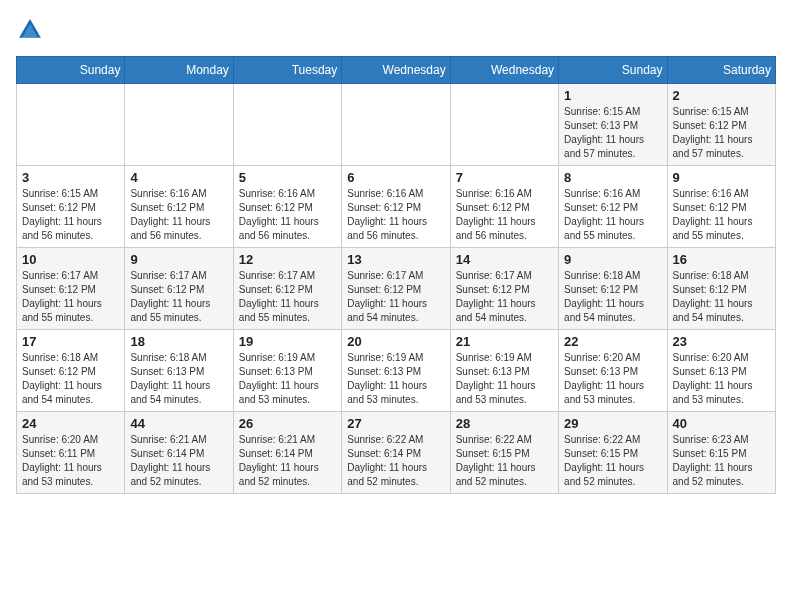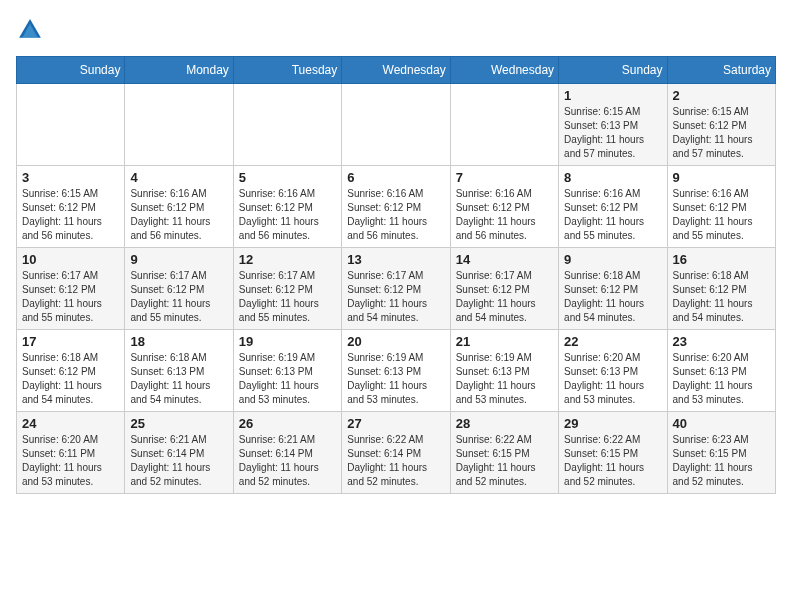--- a/index.html
+++ b/index.html
@@ -267,21 +267,21 @@
         </td>
       </tr>
       <tr>
         <td>
           <span class="day-num">24</span>
           <div class="day-info">Sunrise: 6:20 AM
 Sunset: 6:11 PM
 Daylight: 11 hours and 53 minutes.</div>
         </td>
         <td>
-          <span class="day-num">25</span>
+          <span class="day-num">44</span>
           <div class="day-info">Sunrise: 6:21 AM
 Sunset: 6:14 PM
 Daylight: 11 hours and 52 minutes.</div>
         </td>
         <td>
           <span class="day-num">26</span>
           <div class="day-info">Sunrise: 6:21 AM
 Sunset: 6:14 PM
 Daylight: 11 hours and 52 minutes.</div>
         </td>

